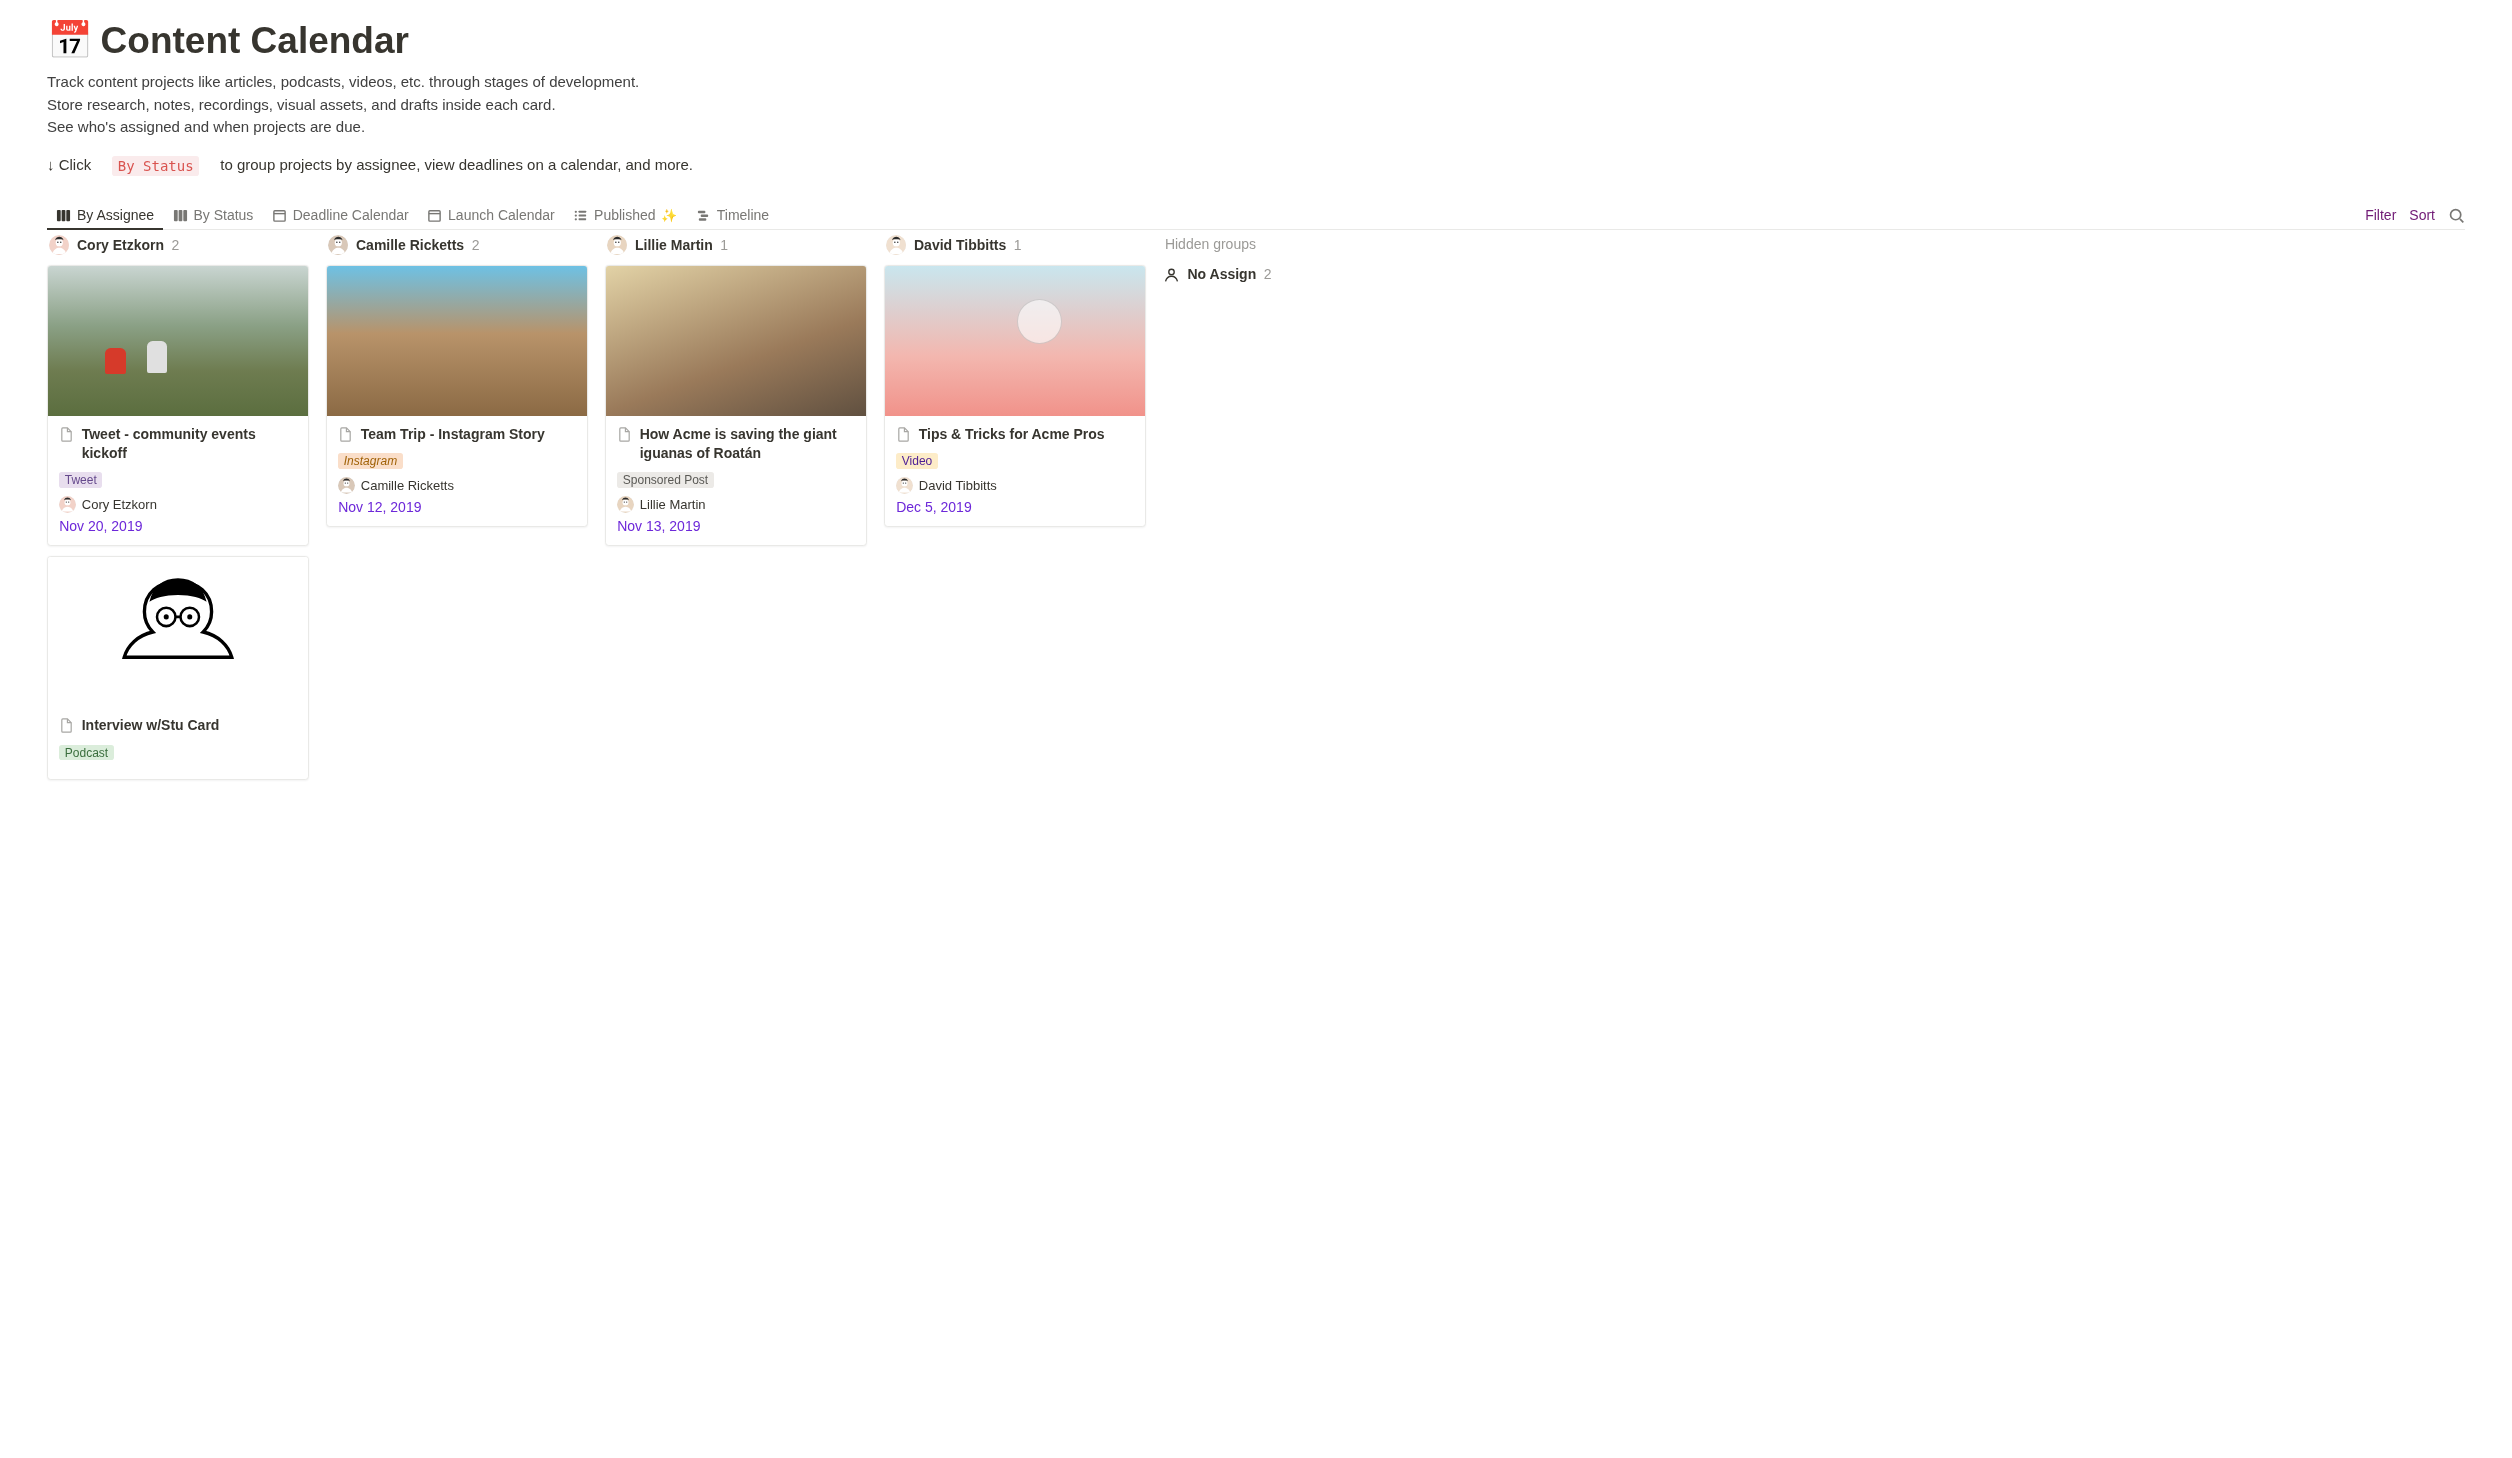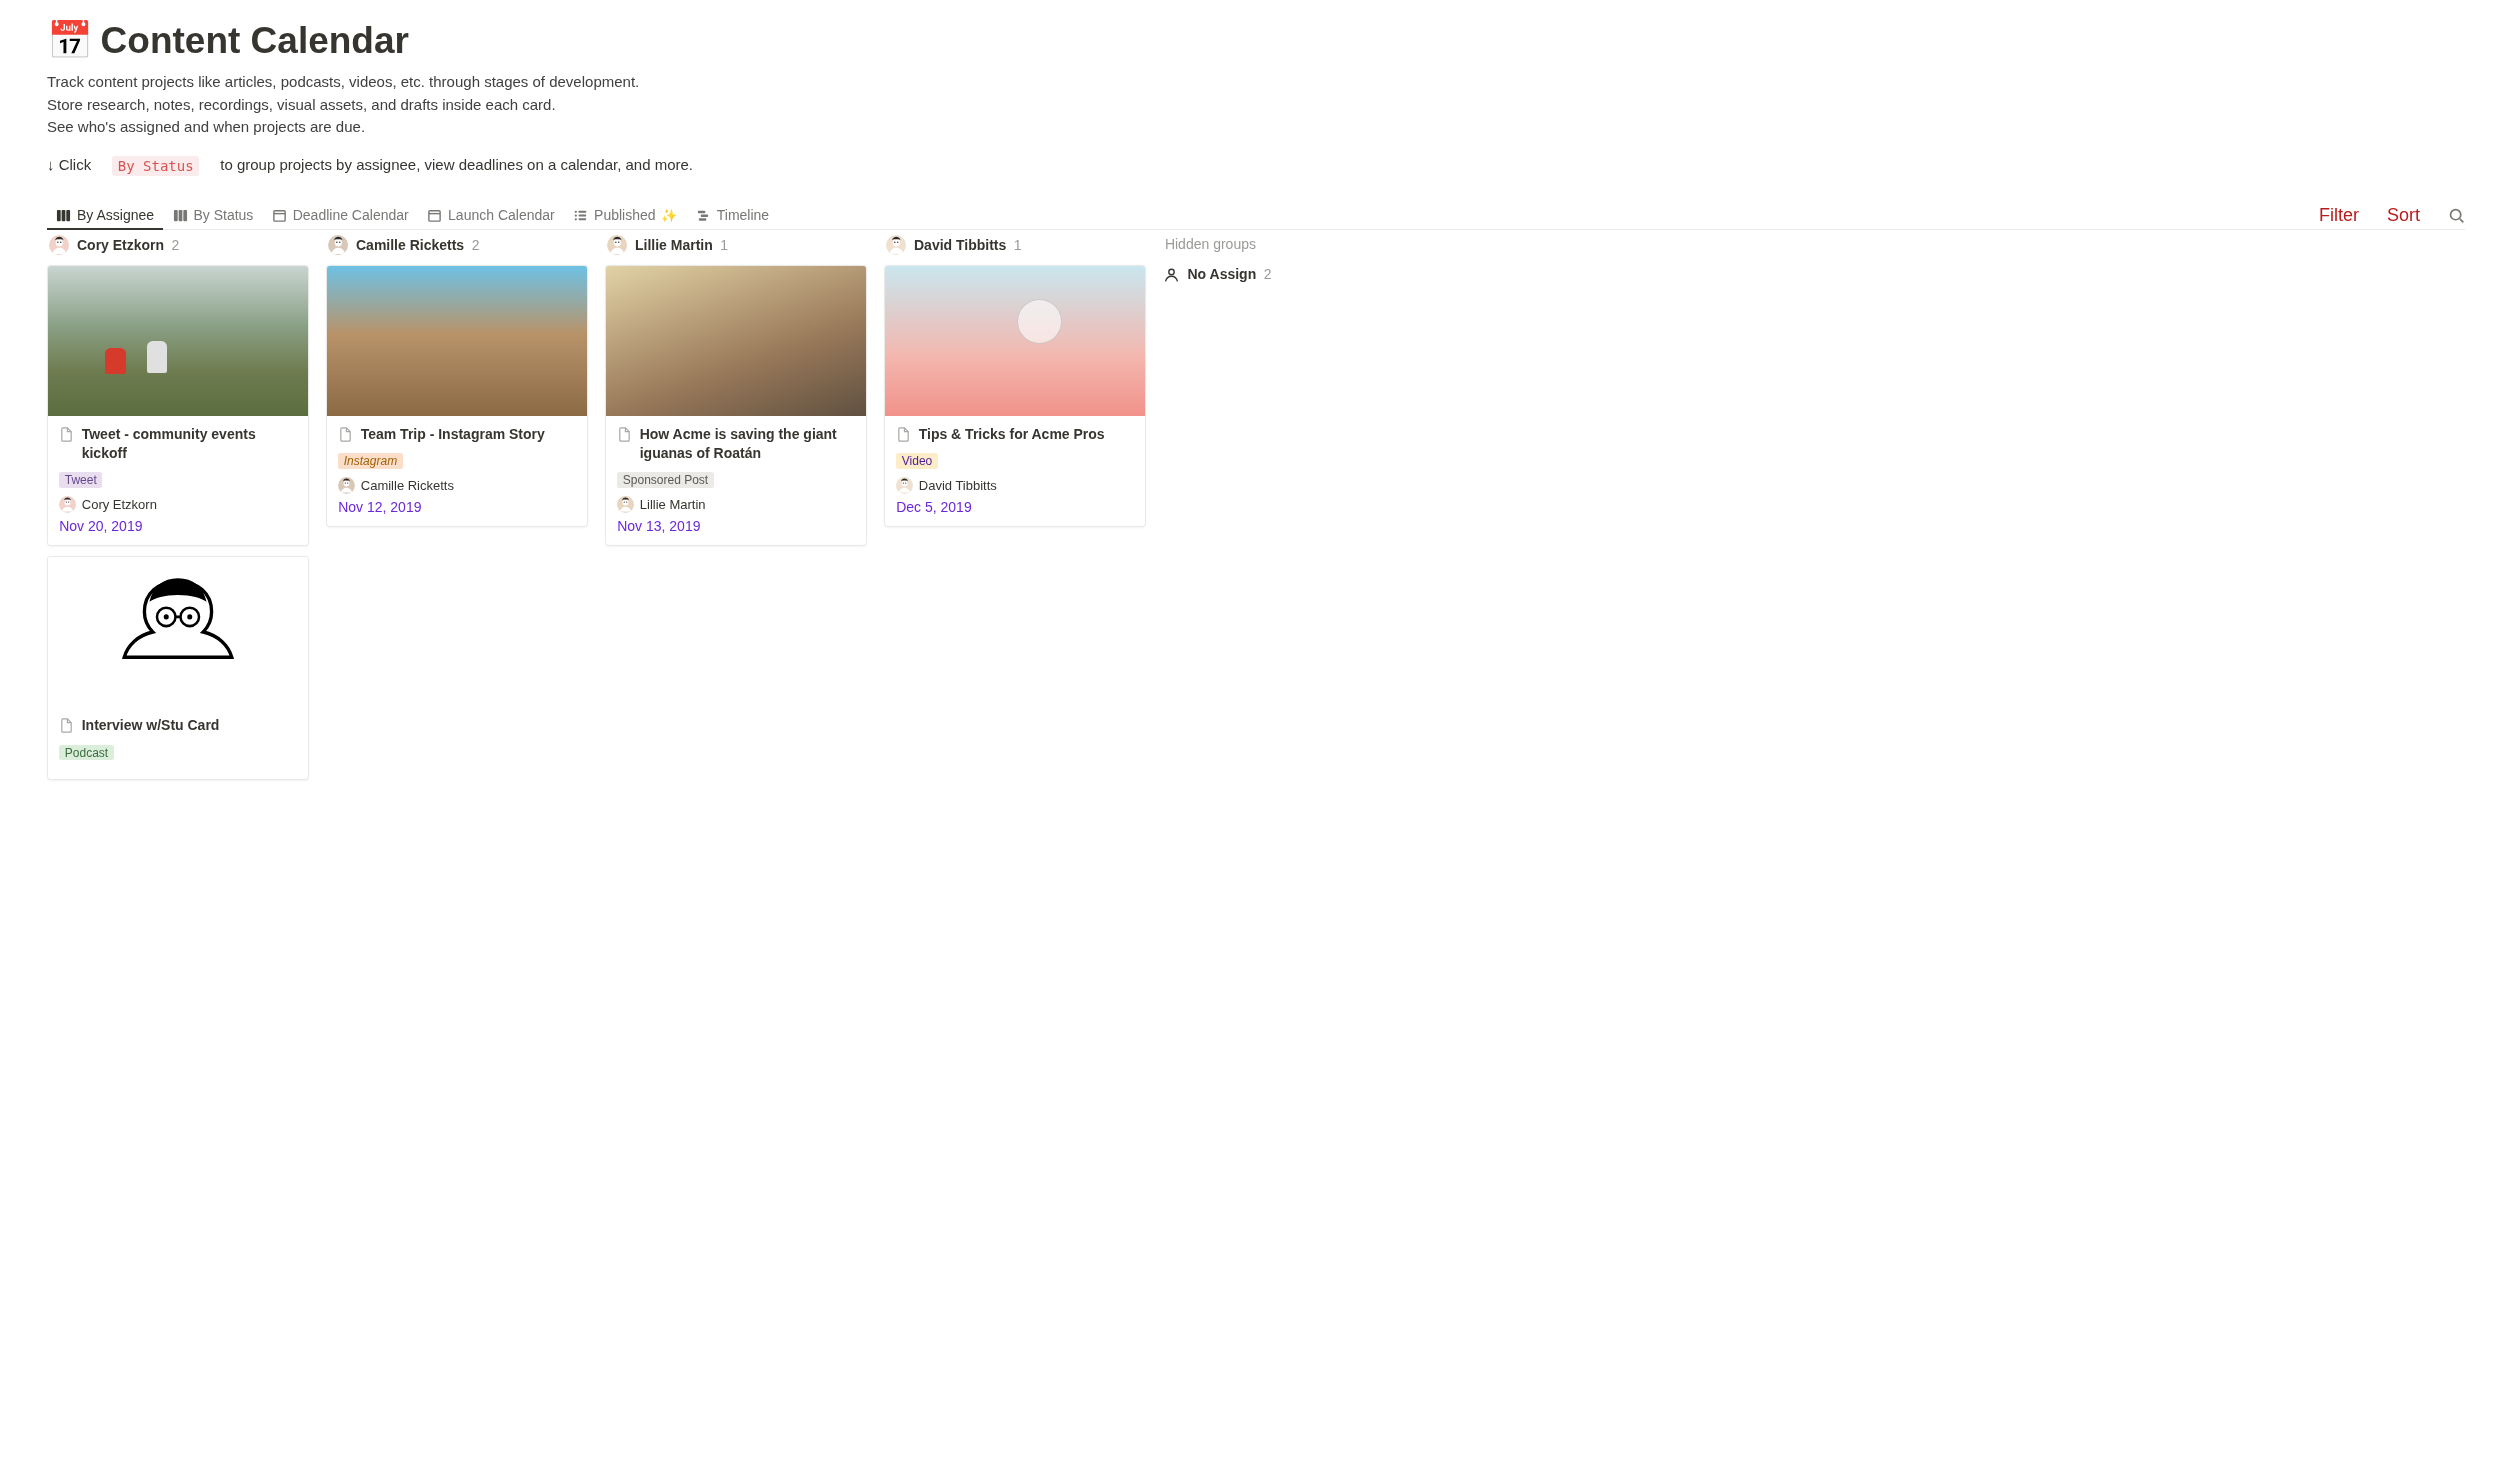--- a/index.html
+++ b/index.html
@@ -16,21 +16,21 @@
   .desc { font-size: 15px; color: #404040; line-height: 1.5; margin-bottom: 17px;}
   .hint { font-size: 15px; color: #37352f; display:flex; align-items:flex-start; gap:21px; flex-wrap:wrap;}
   .hint-code { background:#faebec; color:#d9534f; font-family: SFMono-Regular, Consolas, monospace; padding:1.9px 5.6px; border-radius:2.8px; font-size:14px; }
   .tabbar { display:flex; align-items:center; border-bottom:0.9px solid #e9e9e7; margin-top:26px; }
   .tabs { display:flex; gap:0; flex:1; }
   .tab { display:flex; align-items:center; gap:5.6px; padding:5.6px 9.4px; font-size:14px; color:#787774; cursor:pointer; position:relative; font-weight:500;}
   .tab.active { color:#37352f; }
   .tab.active::after { content:""; position:absolute; left:0; right:0; bottom:-0.9px; height:1.9px; background:#37352f; }
   .tab-icon { width:15px; height:15px; fill:currentColor; }
   .sparkle { font-size:13px; }
-  .tabbar-actions { display:flex; align-items:center; gap:28px; color:#b91c1c; font-size:18px; }
+  .tabbar-actions { display:flex; align-items:center; gap:13px; color:#701a75; font-size:14px; }
   .tabbar-actions .action { cursor:pointer; font-weight:500;}
   .search-icon { width:17px; height:17px; stroke:#787774; stroke-width:2; fill:none; }
 
   .board { display:flex; gap:17px; margin-top:1px; align-items:flex-start; }
   .column { width:262px; flex-shrink:0; }
   .side-column { width:159px; flex-shrink:0; padding-top:3.7px; }
   .col-header { display:flex; align-items:center; gap:7.5px; padding:3.7px 1.9px 9.4px; font-size:14px; }
   .col-header .avatar { width:20.6px; height:20.6px; border-radius:50%; background:#eee; display:flex; align-items:center; justify-content:center; flex-shrink:0; overflow:hidden;}
   .col-header .name { font-weight:600; }
   .col-header .count { color:#9b9a97; font-weight:400; }

